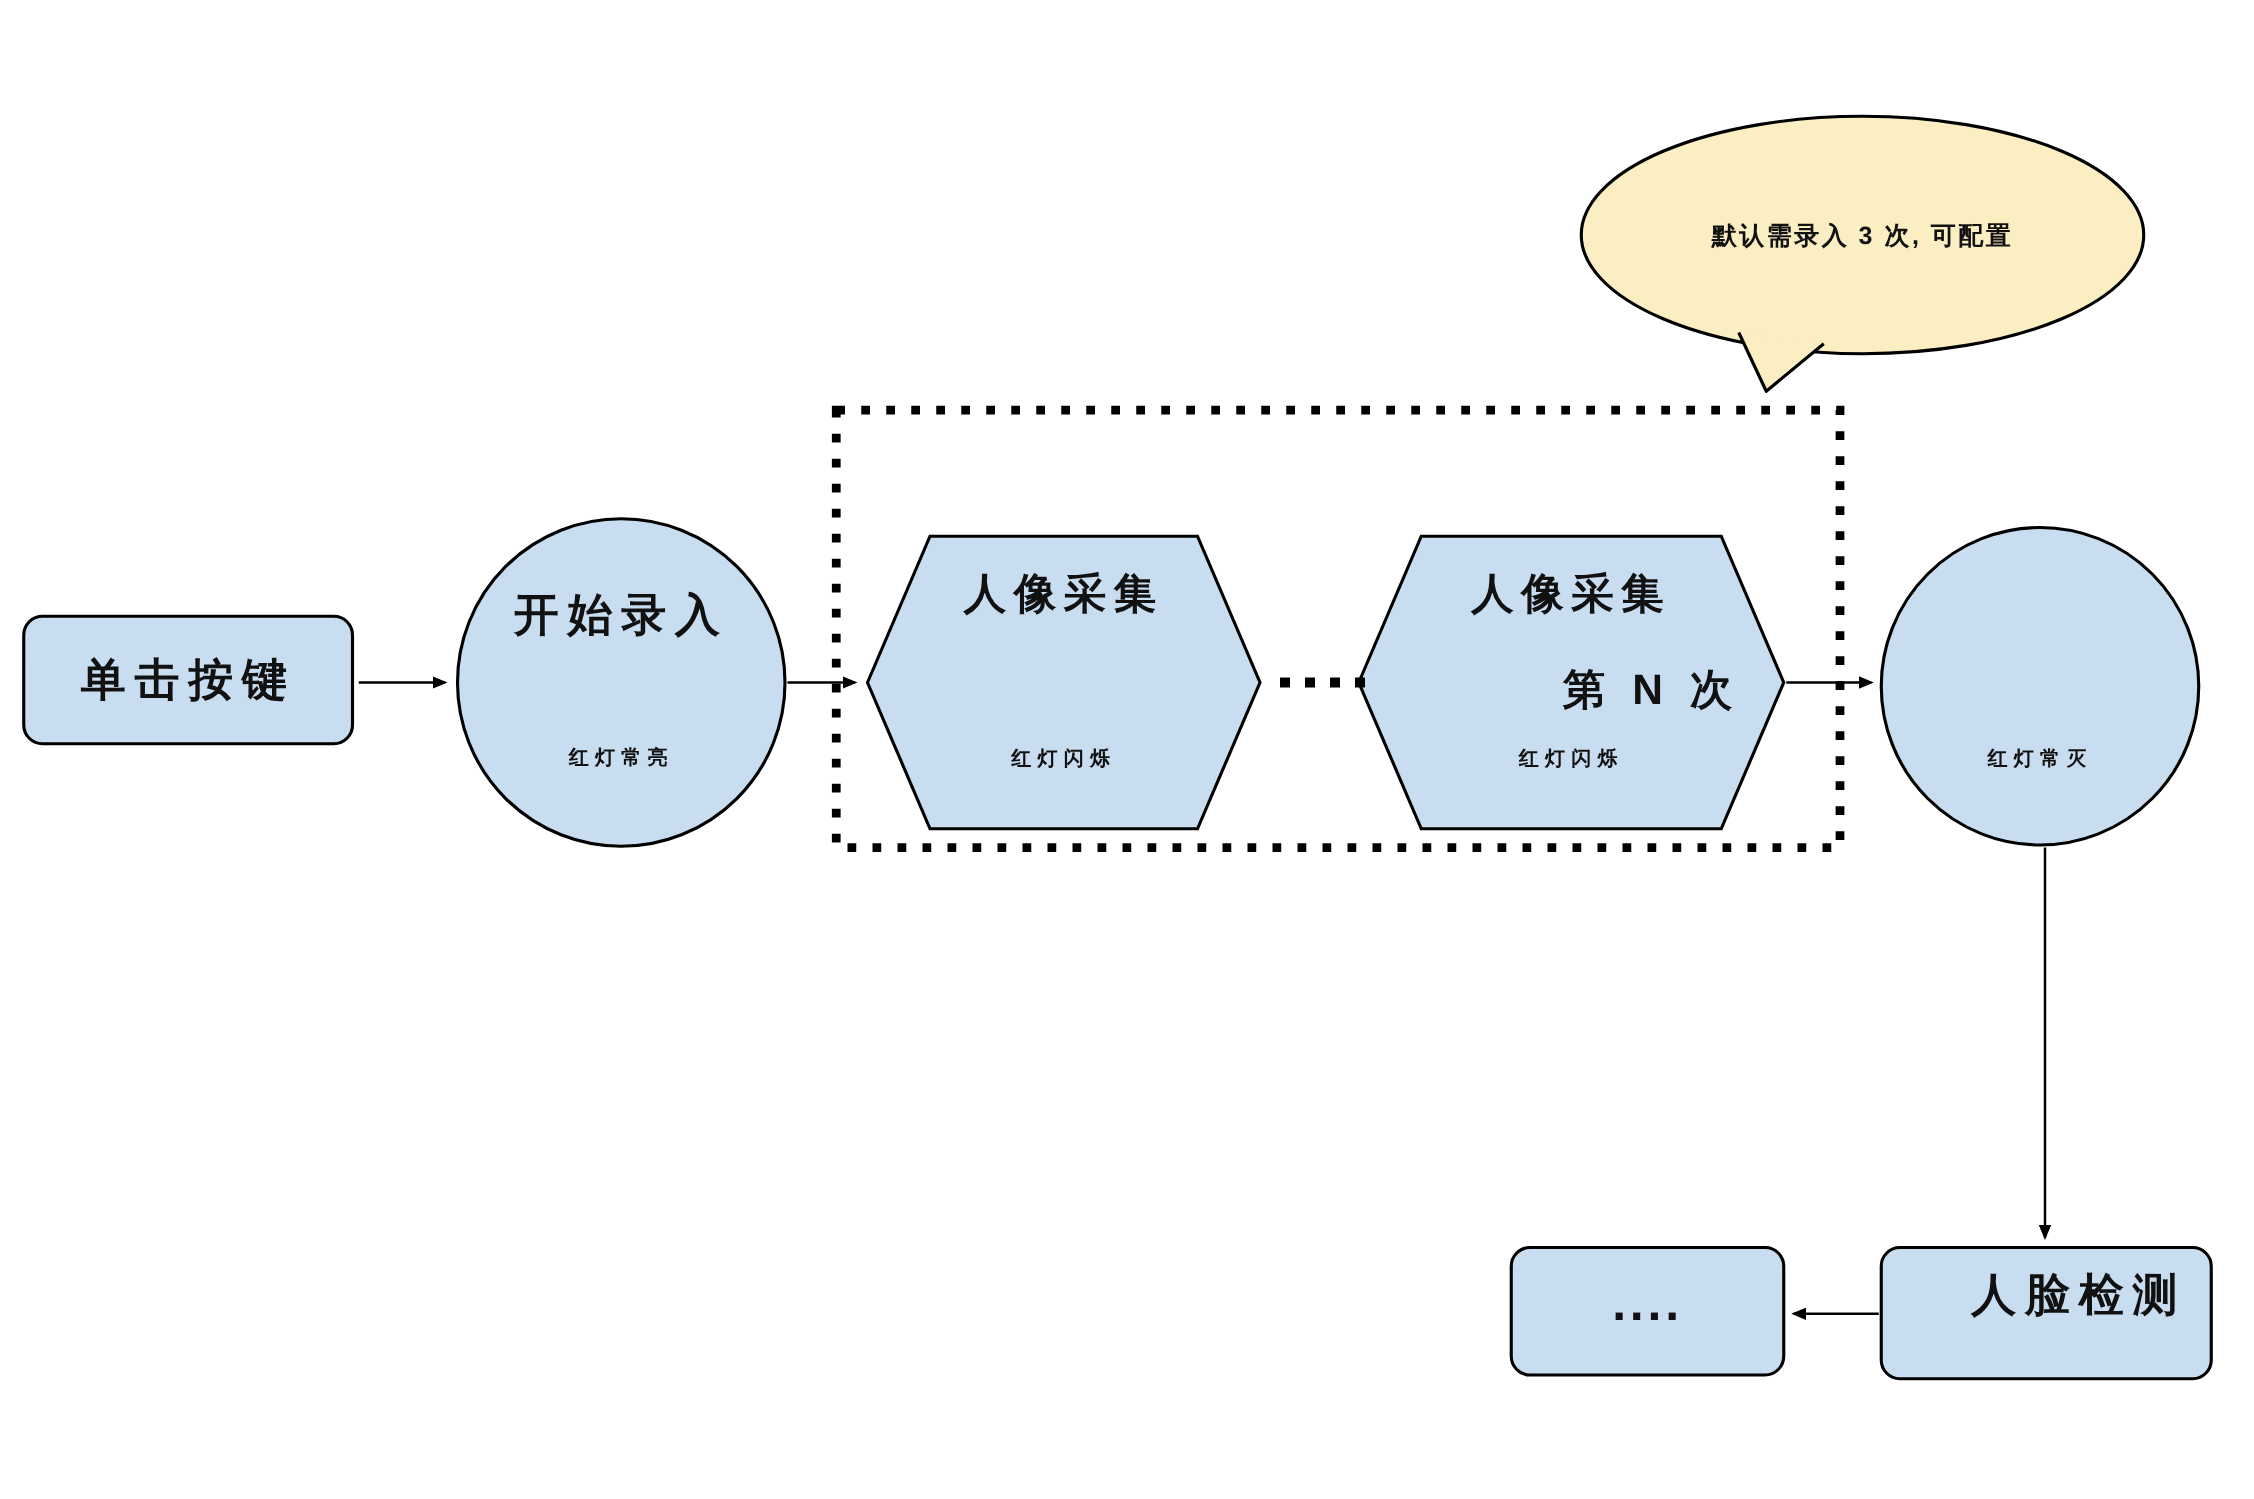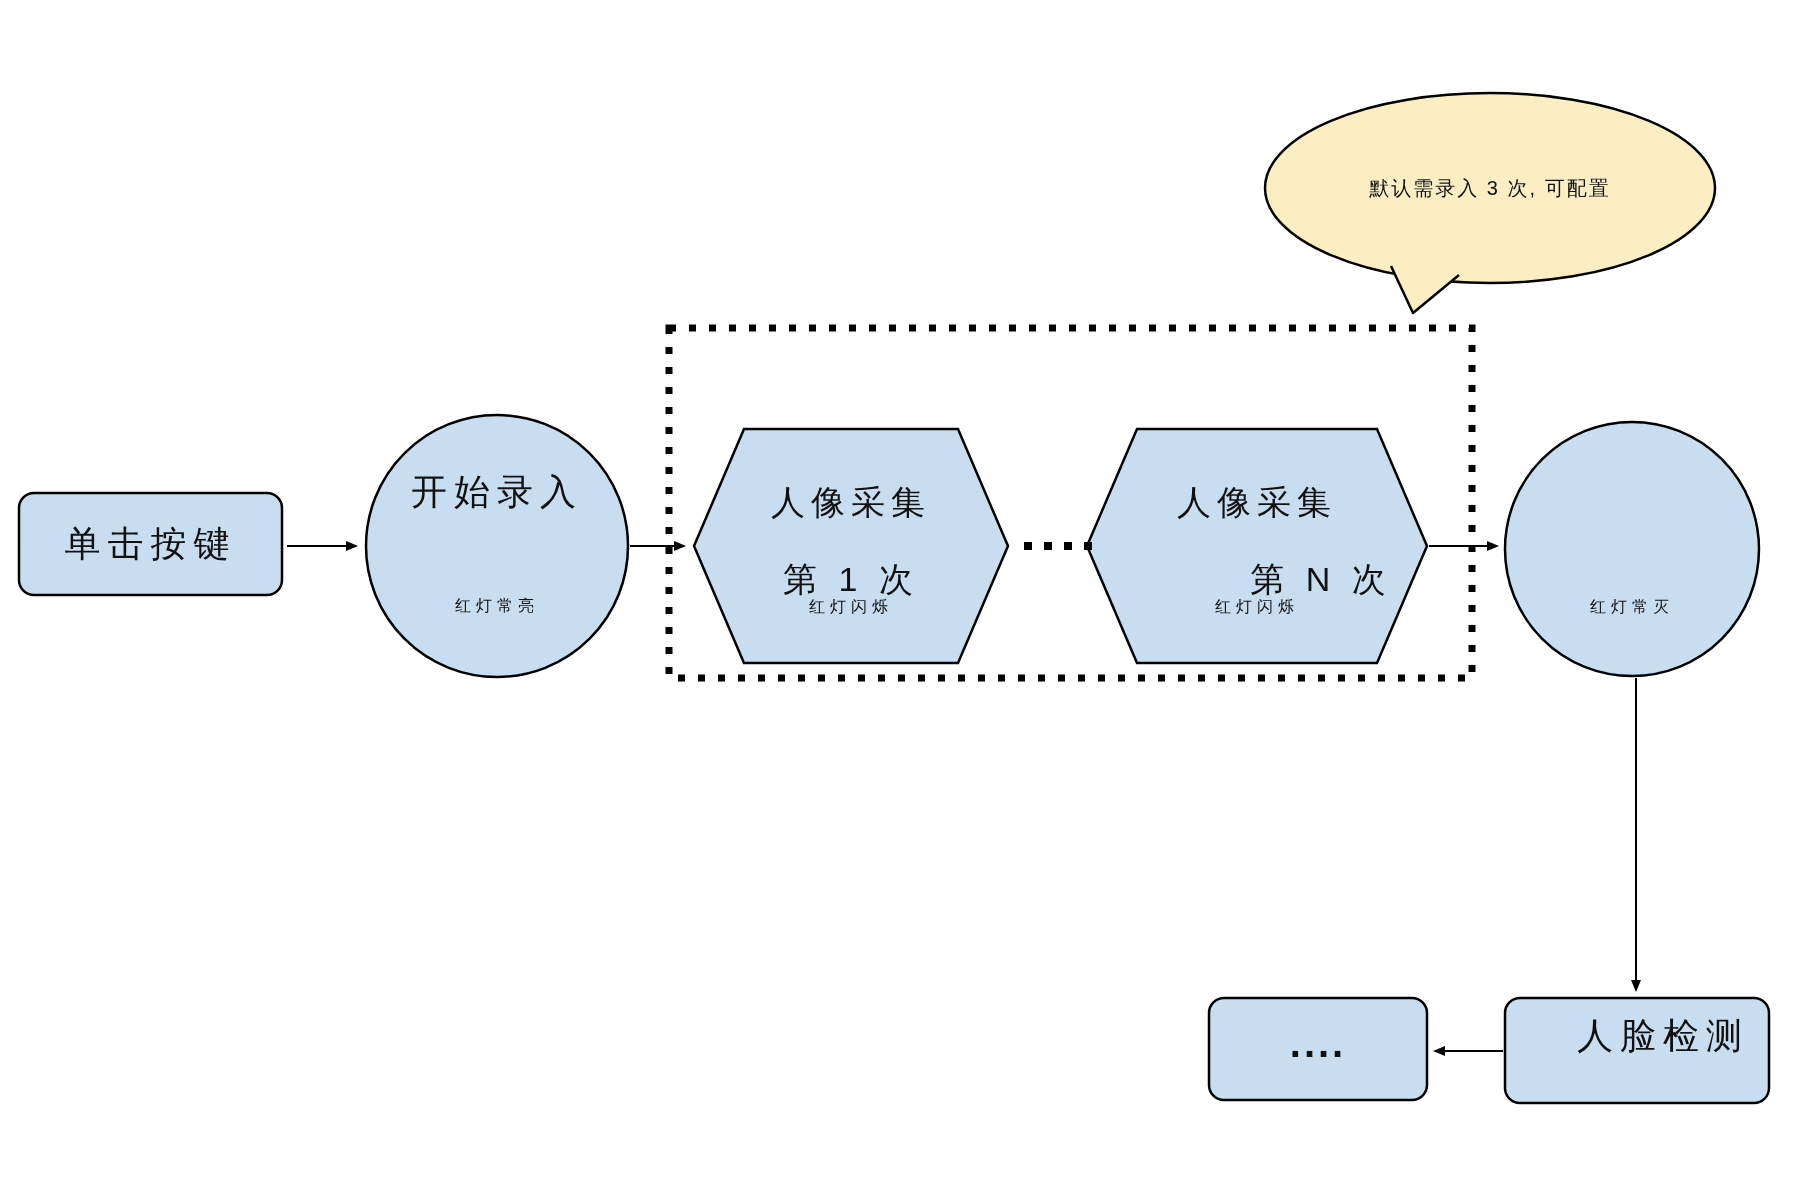--- a/index.html
+++ b/index.html
@@ -13,24 +13,24 @@
   }
   svg.layer{position:absolute;left:0;top:0;width:1803px;height:1199px;}
   .node-shape{fill:#C9DDF1;stroke:#000000;stroke-width:2.5;}
   .callout-shape{fill:#FBEEC3;stroke:#000000;stroke-width:2.5;}
   .edge{stroke:#000000;stroke-width:2;fill:none;}
   .dotted{fill:none;stroke:#000000;stroke-width:7;stroke-dasharray:7 13;}
   .sepdots{stroke:#000000;stroke-width:8;stroke-dasharray:8 12;fill:none;}
   .label{
     position:absolute;
     display:flex;align-items:center;justify-content:center;
-    text-align:center;white-space:nowrap;
+    text-align:center;white-space:nowrap;font-weight:bold;
   }
   .label.main{font-size:36px;letter-spacing:7px;}
-  .label.hexmain{font-size:34px;letter-spacing:6px;margin-top:28px;}
+  .label.hexmain{font-size:34px;letter-spacing:6px;}
   .label.status{font-size:16px;letter-spacing:5px;}
   .label.callout-text{font-size:20px;letter-spacing:2px;}
   .label.dots{font-size:40px;letter-spacing:3px;font-weight:bold;}
 </style>
 </head>
 <body>
 
 <div class="canvas">
 
   <svg class="layer" viewBox="0 0 1803 1199">
@@ -66,21 +66,20 @@
     <line x1="1636" y1="678" x2="1636" y2="990" class="edge" marker-end="url(#ah)"></line>
     <line x1="1503" y1="1051" x2="1435" y2="1051" class="edge" marker-end="url(#ah)"></line>
   </svg>
 
   <div class="label main" style="left:372px;top:470px;width:250px;height:44px;">开始录入</div>
 
   <div class="label main" style="left:19px;top:493px;width:263px;height:102px;">单击按键</div>
   <div class="label status" style="left:372px;top:594px;width:250px;height:24px;">红灯常亮</div>
 
   <div class="label hexmain" style="left:726px;top:453px;width:250px;height:44px;">人像采集</div>
-  <div class="label hexmain" style="left:726px;top:530px;width:250px;height:44px;">第 1 次</div>
   <div class="label status" style="left:726px;top:596px;width:250px;height:22px;">红灯闪烁</div>
 
   <div class="label hexmain" style="left:1132px;top:453px;width:250px;height:44px;">人像采集</div>
   <div class="label hexmain" style="left:1196px;top:530px;width:250px;height:44px;">第 N 次</div>
   <div class="label status" style="left:1132px;top:596px;width:250px;height:22px;">红灯闪烁</div>
 
   <div class="label status" style="left:1507px;top:595px;width:250px;height:24px;">红灯常灭</div>
 
   <div class="label dots" style="left:1209px;top:992px;width:218px;height:102px;">....</div>
 

